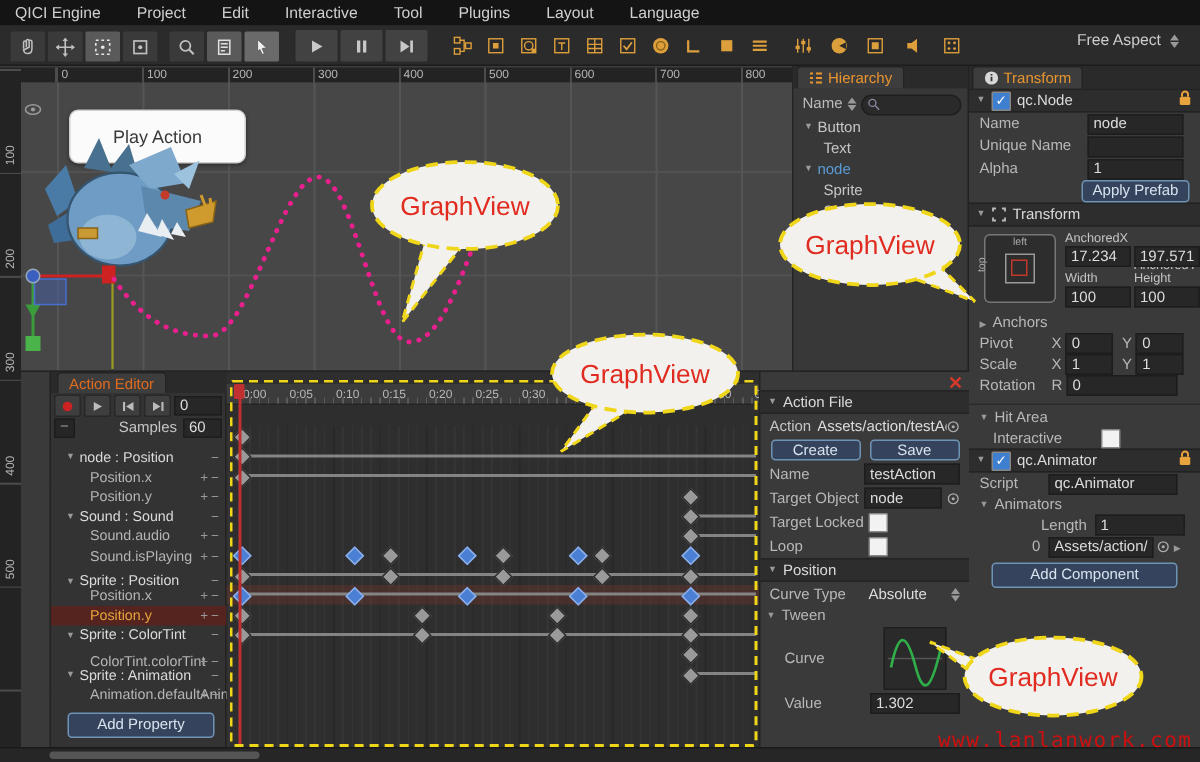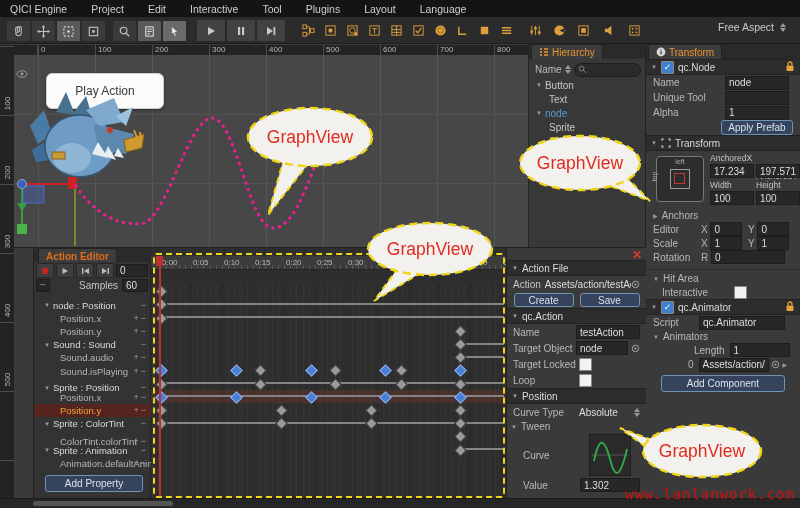--- a/index.html
+++ b/index.html
@@ -67,21 +67,21 @@
        display:flex;align-items:center;justify-content:center;}
   #anchor-widget{position:absolute;left:10px;top:5px;width:46px;height:44px;background:#2d2d2d;border:1px solid #777;border-radius:4px;}
   #anchor-widget .m{position:absolute;left:13px;top:12px;width:18px;height:18px;border:1px solid #9a9a9a;}
   #anchor-widget .i{position:absolute;left:17px;top:16px;width:9px;height:9px;border:1px solid #c0392b;}
   #anchor-widget .t{position:absolute;left:0;top:1px;width:100%;text-align:center;font-size:7px;color:#aaa;}
   #anchor-widget .s{position:absolute;left:-7px;top:16px;font-size:7px;color:#aaa;transform:rotate(-90deg);}
   
   #action-editor{position:absolute;left:33px;top:247px;width:612px;height:251px;background:#313131;border:1px solid #222;box-sizing:border-box;}
   #ae-title{position:absolute;left:0;top:0;width:100%;height:14px;background:#2a2a2a;}
   #ae-title .tab{position:absolute;left:4px;top:0;height:14px;}
-  #ae-title .tab span{color:#e06c1f;font-weight:bold;}
+  #ae-title .tab span{color:#e06c1f;font-weight:normal;}
   #ae-left{position:absolute;left:0;top:14px;width:117px;height:236px;background:#333;border-right:1px solid #222;box-sizing:border-box;}
   #ae-toolbar{position:absolute;left:2px;top:1px;display:flex;gap:2px;align-items:center;}
   .aebtn{width:16px;height:13px;background:#3e3e3e;border:1px solid #282828;border-radius:2px;
          display:flex;align-items:center;justify-content:center;}
   #samples-row{position:absolute;left:2px;top:17px;width:112px;height:13px;display:flex;align-items:center;}
   #ae-tree{position:absolute;left:0;top:0;width:117px;height:236px;}
   .arow{position:absolute;left:0;width:117px;height:13.2px;display:flex;align-items:center;font-size:9.5px;color:#b5b5b5;box-sizing:border-box;}
   .arow.agrp{color:#dadada;}
   .arow .tri{font-size:6px;color:#999;margin-right:3px;}
   .arow.ahl{background:#56241e;color:#e8a33d;}
@@ -406,21 +406,21 @@
       <span style="margin-left:auto"><svg width="10" height="11" viewBox="0 0 10 11">
             <rect x="1.5" y="4.5" width="7" height="5.5" rx="1" fill="#e8a33d"></rect>
             <path d="M3 4.5V3a2 2 0 0 1 4 0v1.5" stroke="#e8a33d" fill="none" stroke-width="1.3"></path>
           </svg></span>
     </div>
     <div class="irow">
         <span class="lbl">Name</span>
         <input class="tinput" style="width: 56px;" value="node">
       </div>
     <div class="irow">
-        <span class="lbl">Unique Tool</span>
+        <span class="lbl">Unique Name</span>
         <input class="tinput" style="width: 56px;" value="">
       </div>
     <div class="irow">
         <span class="lbl">Alpha</span>
         <input class="tinput" style="width: 56px;" value="1">
       </div>
     <div class="irow" style="justify-content:flex-end;">
         <span class="btn" style="width:70px;height:13px">Apply Prefab</span>
       </div>
 
@@ -444,21 +444,21 @@
       <input class="tinput abs" style="left: 110px; top: 13px; width: 36px;" value="197.571">
       <span class="abs" style="left:64px;top:29px;font-size:8.5px;color:#c5c5c5">Width</span>
       <span class="abs" style="left:110px;top:29px;font-size:8.5px;color:#c5c5c5">Height</span>
       <input class="tinput abs" style="left: 64px; top: 40px; width: 36px;" value="100">
       <input class="tinput abs" style="left: 110px; top: 40px; width: 36px;" value="100">
     </div>
     <div class="irow" style="height:13px">
         <span class="tri" style="font-size:6px;color:#999;margin-right:4px">▶</span>
         <span>Anchors</span>
       </div>
-    <div class="irow" style="height:14px"><span class="lbl" style="width:48px">Editor</span>
+    <div class="irow" style="height:14px"><span class="lbl" style="width:48px">Pivot</span>
       <span>X</span>&nbsp;<input class="tinput" style="width: 24px;" value="0">&nbsp;&nbsp;
       <span>Y</span>&nbsp;<input class="tinput" style="width: 24px;" value="0"></div>
     <div class="irow" style="height:14px"><span class="lbl" style="width:48px">Scale</span>
       <span>X</span>&nbsp;<input class="tinput" style="width: 24px;" value="1">&nbsp;&nbsp;
       <span>Y</span>&nbsp;<input class="tinput" style="width: 24px;" value="1"></div>
     <div class="irow" style="height:14px"><span class="lbl" style="width:48px">Rotation</span>
       <span>R</span>&nbsp;<input class="tinput" style="width: 66px;" value="0"></div>
     <div style="height:5px;border-bottom:1px solid #2a2a2a;margin-bottom:2px"></div>
     <div class="irow" style="height:13px">
         <span class="tri" style="font-size:6px;color:#999;margin-right:4px">▼</span>
@@ -700,24 +700,20 @@
             <svg width="9" height="9" viewBox="0 0 10 10">
               <circle cx="5" cy="5" r="3.6" fill="none" stroke="#aaa"></circle>
               <circle cx="5" cy="5" r="1.2" fill="#aaa"></circle>
             </svg>
           </span>
         </div>
       <div class="prow" style="justify-content:center;gap:6px">
         <span class="btn" style="width:58px;height:12px">Create</span>
         <span class="btn" style="width:58px;height:12px">Save</span>
         </div>
-      <div class="sect-head">
-          <span class="tri">▼</span>
-          <span>qc.Action</span>
-        </div>
       <div class="prow">
           <span class="lbl">Name</span>
           <input class="tinput" style="width: 56px;" value="testAction">
         </div>
       <div class="prow">
           <span class="lbl">Target Object</span>
           <input class="tinput" style="width: 44px;" value="node">
         <span class="picker" style="margin-left:3px">
             <svg width="9" height="9" viewBox="0 0 10 10">
               <circle cx="5" cy="5" r="3.6" fill="none" stroke="#aaa"></circle>

